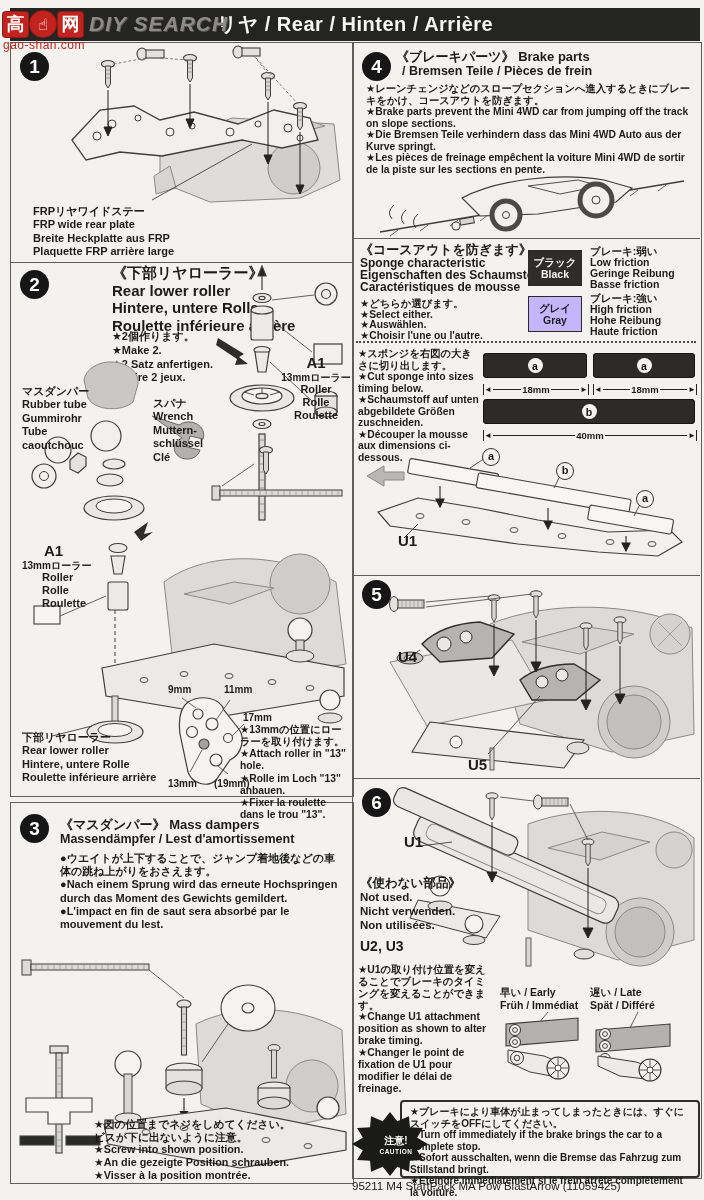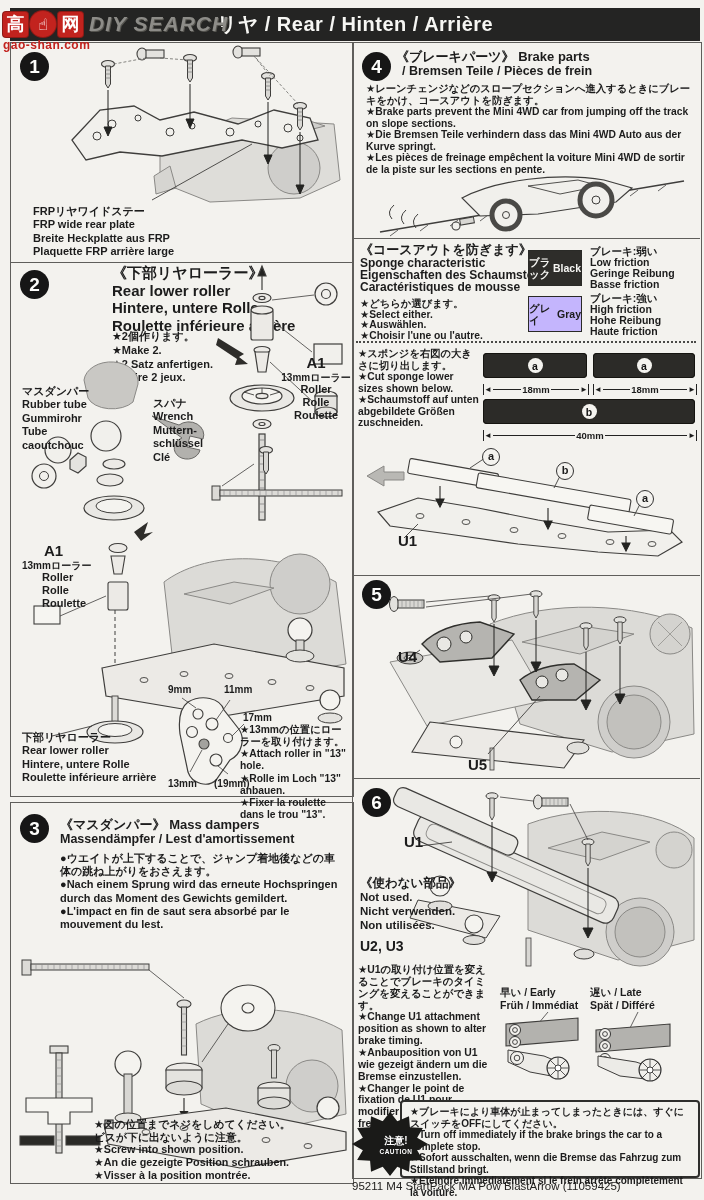--- a/index.html
+++ b/index.html
@@ -17,23 +17,23 @@
        display:flex;align-items:center;justify-content:center;font-size:20px;font-weight:bold;letter-spacing:.5px;}
   
   .wm{position:absolute;left:3px;top:11px;z-index:9;}
   .wm-row{display:flex;align-items:center;gap:2px;}
   .wm-box{width:25px;height:25px;background:#c2231e;color:#fff;font-weight:bold;font-size:18px;
           display:flex;align-items:center;justify-content:center;border-radius:3px;box-shadow:0 0 0 1px #8d1a16;}
   .wm-circ{width:26px;height:26px;background:#c2231e;border-radius:50%;color:#fff;display:flex;
            align-items:center;justify-content:center;font-size:16px;box-shadow:0 0 0 1px #8d1a16;}
   .wm-brand{font-size:21px;font-weight:bold;font-style:italic;color:#8d8c88;letter-spacing:1px;margin-left:4px;
             text-shadow:1px 1px 0 #55544f;}
-  .wm-site{color:#c2231e;font-size:12px;font-weight:bold;margin-top:1px;letter-spacing:.5px;}
+  .wm-site{color:#c2231e;font-size:12px;font-weight:normal;margin-top:1px;letter-spacing:.5px;}
   
-  .swatch{position:absolute;width:52px;height:34px;display:flex;flex-direction:row;align-items:center;
+  .swatch{position:absolute;width:52px;height:34px;display:flex;flex-direction:column;align-items:center;
           justify-content:center;font-size:10.5px;font-weight:bold;line-height:1.15;border:1px solid #2a2a27;}
   
   .strip{position:absolute;background:#2c2b28;border-radius:4px;display:flex;align-items:center;
          justify-content:center;box-shadow:inset 0 0 0 1px #151410;}
   .strip-letter{width:15px;height:15px;border-radius:50%;background:#f4f3ef;color:#111;font-size:10.5px;
                 font-weight:bold;display:flex;align-items:center;justify-content:center;}
   .circ-label{position:absolute;width:16px;height:16px;border:1.2px solid #333;border-radius:50%;
               background:#f4f3ef;text-align:center;font-size:11px;line-height:14px;font-weight:bold;}
   
   .dim{position:absolute;display:flex;align-items:center;height:11px;border-left:1.2px solid #222;
@@ -447,22 +447,23 @@
   </div>
   <div class="tb" style="left:590px;top:293px;font-size:10.5px;line-height:1.05;">
     <span class="ln">ブレーキ:強い</span>
     <span class="ln">High friction</span>
     <span class="ln">Hohe Reibung</span>
     <span class="ln">Haute friction</span>
   </div>
 
   <div class="tb" style="left:358px;top:348px;width:122px;font-size:10.3px;line-height:1.12;">
     <span class="ln">★スポンジを右図の大きさに切り出します。</span>
-    <span class="ln">★Cut sponge lower sizes shown below.</span>
+    <span class="ln">★Cut sponge into sizes timing below.</span>
     <span class="ln">★Schaumstoff auf unten abgebildete Größen zuschneiden.</span>
+    <span class="ln">★Découper la mousse aux dimensions ci-dessous.</span>
   </div>
   <div class="strip" style="left:483px;top:353px;width:104px;height:25px;">
     <span class="strip-letter">a</span>
   </div>
   <div class="strip" style="left:593px;top:353px;width:102px;height:25px;">
     <span class="strip-letter">a</span>
   </div>
   <div class="dim" style="left:483px;top:384px;width:104px;">
     <span class="ah">◄</span>
       <span class="dl"></span>
@@ -642,21 +643,20 @@
   <div class="tb" style="left:360px;top:876px;line-height:1.2;">
     <span class="ln" style="font-size:12.5px;">《使わない部品》</span>
     <span class="ln" style="font-size:11.5px;">Not used.</span>
     <span class="ln" style="font-size:11.5px;">Nicht verwenden.</span>
     <span class="ln" style="font-size:11.5px;">Non utilisées.</span>
   </div>
   <div class="tb" style="left:360px;top:938px;font-size:14px;">U2, U3</div>
   <div class="tb" style="left:358px;top:964px;width:134px;font-size:10.4px;line-height:1.14;">
     <span class="ln">★U1の取り付け位置を変えることでブレーキのタイミングを変えることができます。</span>
     <span class="ln">★Change U1 attachment position as shown to alter brake timing.</span>
-    <span class="ln">★Anbauposition von U1 wie gezeigt ändern um die Bremse einzustellen.</span>
     <span class="ln">★Changer le point de fixation de U1 pour modifier le délai de freinage.</span>
   </div>
   <div class="tb" style="left:500px;top:986px;font-size:10.5px;line-height:1.2;">
     <span class="ln">早い / Early</span>
     <span class="ln">Früh / Immédiat</span>
   </div>
   <div class="tb" style="left:590px;top:986px;font-size:10.5px;line-height:1.2;">
     <span class="ln">遅い / Late</span>
     <span class="ln">Spät / Différé</span>
   </div>

